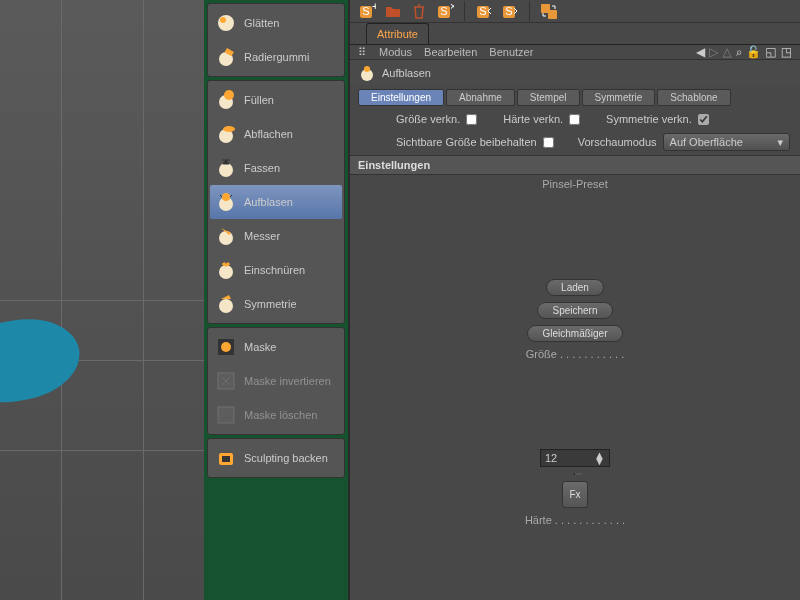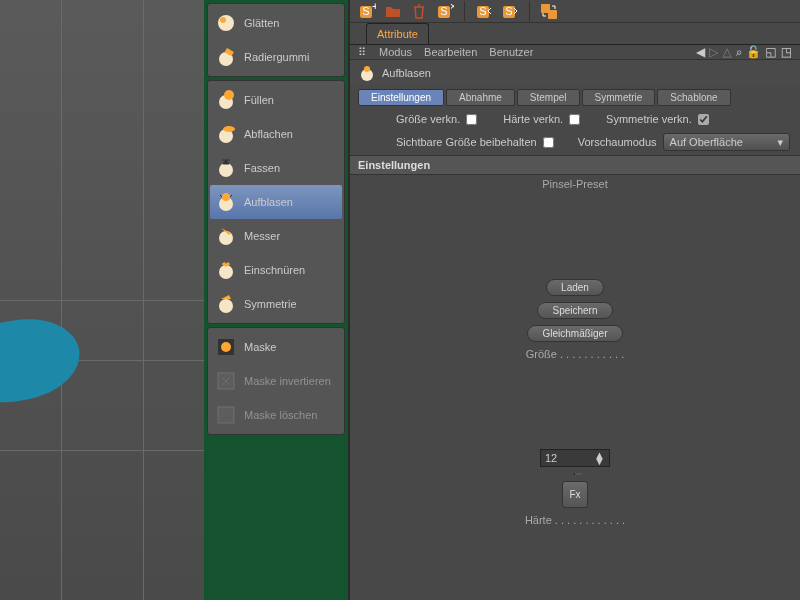--- a/index.html
+++ b/index.html
@@ -182,20 +182,31 @@
         </span>
         <span class="tool-label">Maske invertieren</span>
       </div>
     <div class="tool-item disabled">
         <span class="tool-icon">
           <svg width="22" height="22">
             <rect x="3" y="3" width="16" height="16" fill="#666" stroke="#888"></rect>
           </svg>
         </span>
         <span class="tool-label">Maske löschen</span>
+      </div>
+  </div>
+  <div class="tool-group">
+    <div class="tool-item">
+        <span class="tool-icon">
+          <svg width="22" height="22">
+            <rect x="4" y="6" width="14" height="12" rx="2" fill="#ffa733"></rect>
+            <rect x="7" y="9" width="8" height="6" fill="#333"></rect>
+          </svg>
+        </span>
+        <span class="tool-label">Sculpting backen</span>
       </div>
   </div>
 </div>
 
 <div class="right-panel">
   <div class="toolbar">
     <span class="tb-btn">
         <svg width="18" height="18">
           <rect x="2" y="4" width="12" height="12" fill="#e89838" rx="2"></rect>
           <text x="8" y="13" font-size="10" fill="#fff" text-anchor="middle">S</text>

